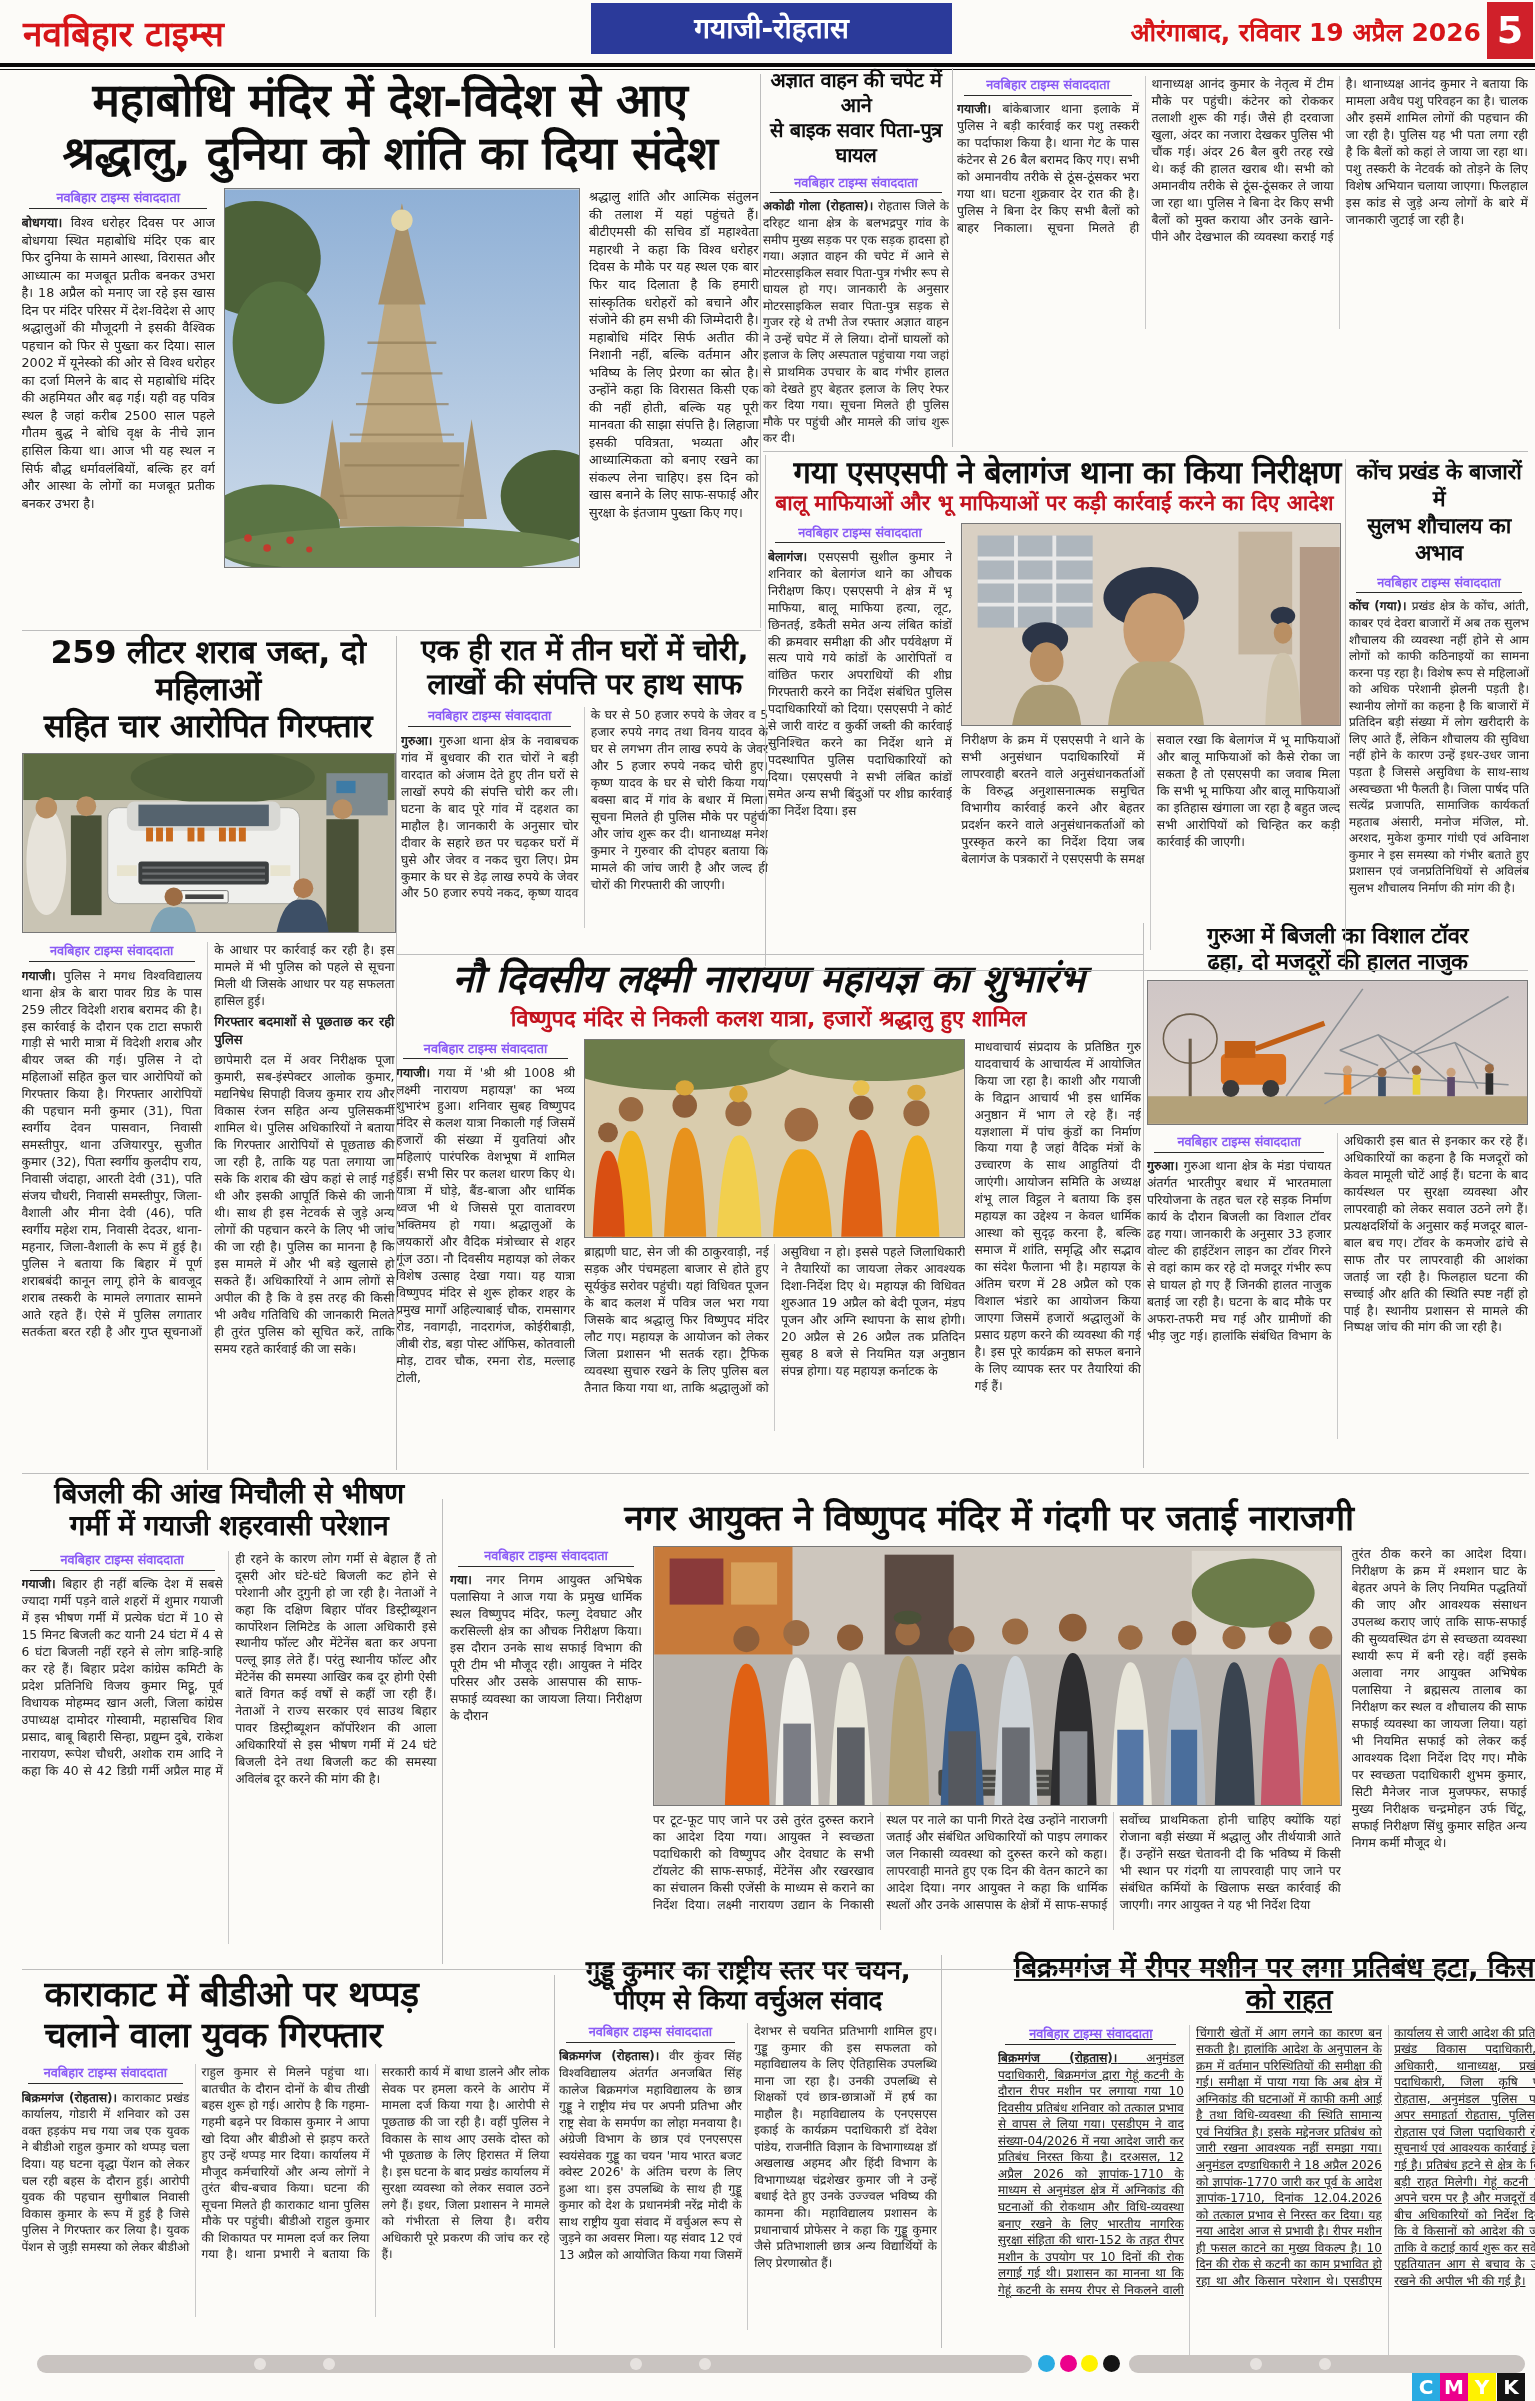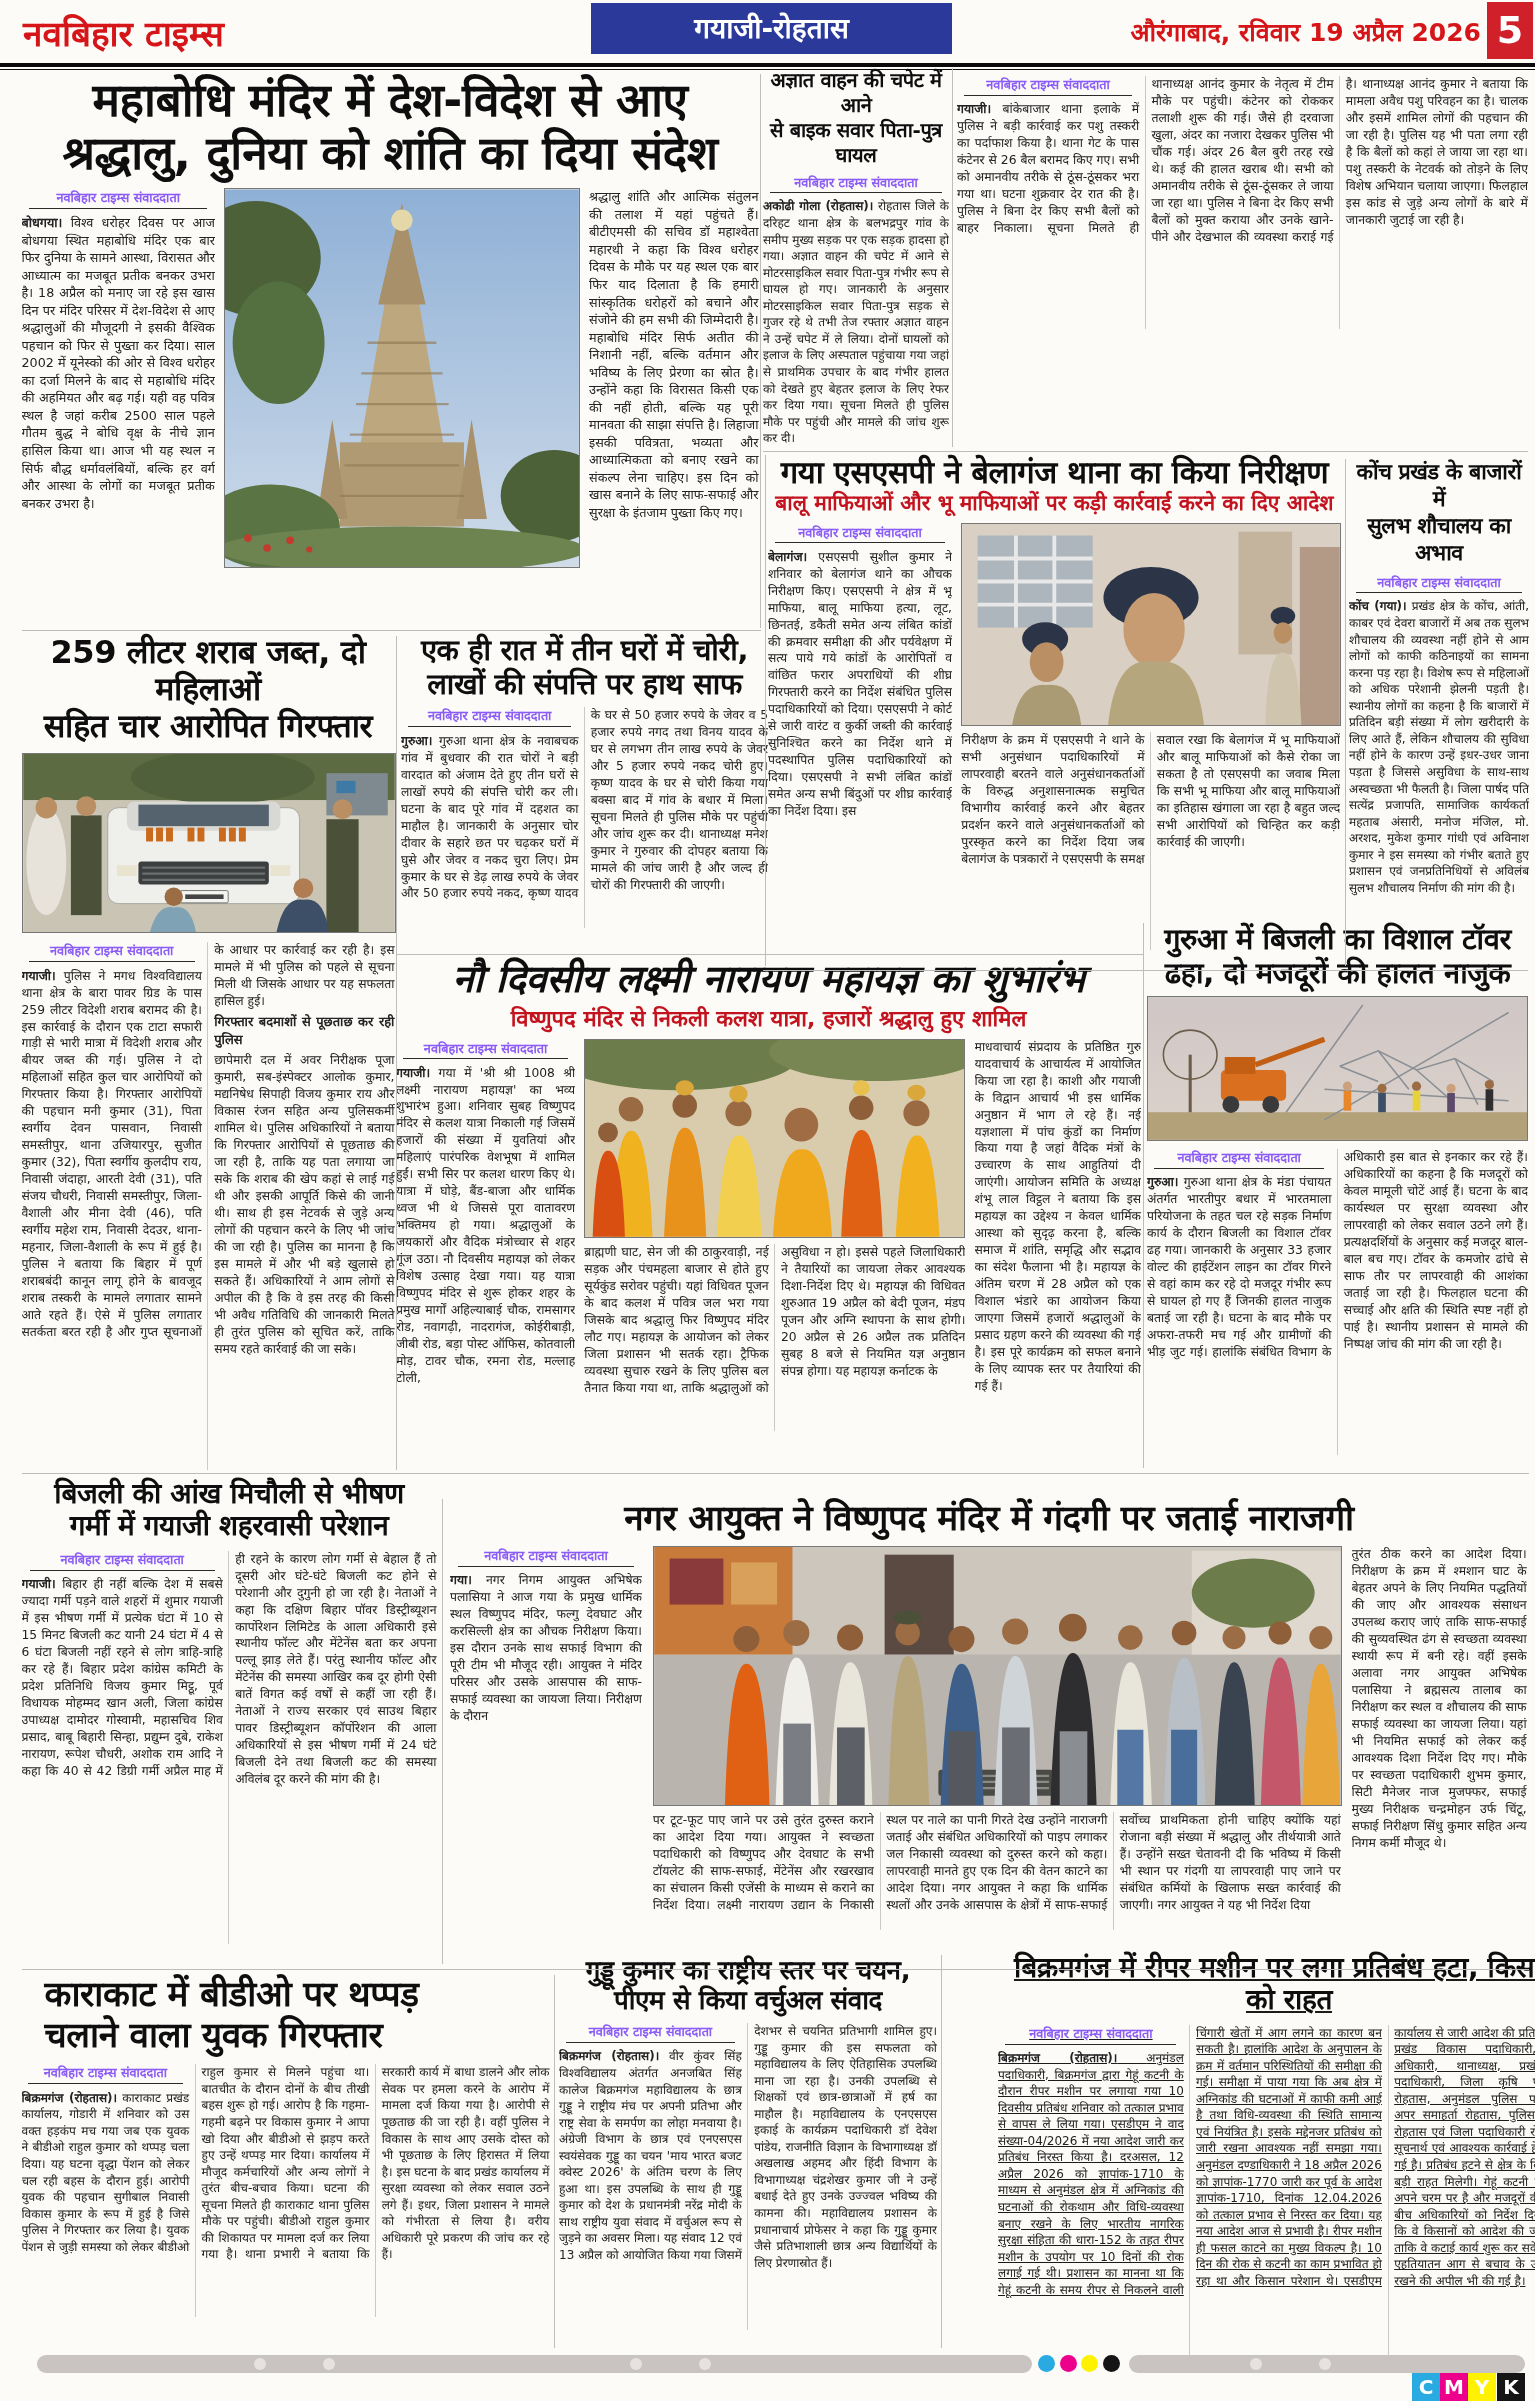--- a/index.html
+++ b/index.html
@@ -93,21 +93,21 @@
 <div class="abs" style="left:957px;top:65px;width:571px;height:384px;">
   <div style="margin-top:10.8px;">
     <div class="body c3" style="height:253px;font-size:12.3px;">
       <span class="by">नवबिहार टाइम्स संवाददाता</span>
       <span class="dl">गयाजी।</span> <span>बांकेबाजार थाना इलाके में पुलिस ने बड़ी कार्रवाई कर पशु तस्करी का पर्दाफाश किया है। थाना गेट के पास कंटेनर से 26 बैल बरामद किए गए। सभी को अमानवीय तरीके से ठूंस-ठूंसकर भरा गया था। घटना शुक्रवार देर रात की है। पुलिस ने बिना देर किए सभी बैलों को बाहर निकाला। सूचना मिलते ही थानाध्यक्ष आनंद कुमार के नेतृत्व में टीम मौके पर पहुंची। कंटेनर को रोककर तलाशी शुरू की गई। जैसे ही दरवाजा खुला, अंदर का नजारा देखकर पुलिस भी चौंक गई। अंदर 26 बैल बुरी तरह रखे थे। कई की हालत खराब थी। सभी को अमानवीय तरीके से ठूंस-ठूंसकर ले जाया जा रहा था। पुलिस ने बिना देर किए सभी बैलों को मुक्त कराया और उनके खाने-पीने और देखभाल की व्यवस्था कराई गई है। थानाध्यक्ष आनंद कुमार ने बताया कि मामला अवैध पशु परिवहन का है। चालक और इसमें शामिल लोगों की पहचान की जा रही है। पुलिस यह भी पता लगा रही है कि बैलों को कहां ले जाया जा रहा था। पशु तस्करी के नेटवर्क को तोड़ने के लिए विशेष अभियान चलाया जाएगा। फिलहाल इस कांड से जुड़े अन्य लोगों के बारे में जानकारी जुटाई जा रही है।</span>
     </div>
   </div>
 </div>
 
 <div class="abs" style="left:768px;top:455px;width:573px;height:513px;">
-  <div class="hl" style="font-size:31px;">गया एसएसपी ने बेलागंज थाना का किया निरीक्षण</div>
+  <div class="hl" style="font-size:31px;text-align:right;">गया एसएसपी ने बेलागंज थाना का किया निरीक्षण</div>
   <div class="sub" style="font-size:21px;margin-top:0;">बालू माफियाओं और भू माफियाओं पर कड़ी कार्रवाई करने का दिए आदेश</div>
   <div style="display:flex;gap:9.2px;margin-top:7.7px;">
     <div style="width:184px;">
       <span class="by">नवबिहार टाइम्स संवाददाता</span>
       <div class="body" style="height:393px;font-size:12.3px;"><span class="dl">बेलागंज।</span> <span>एसएसपी सुशील कुमार ने शनिवार को बेलागंज थाने का औचक निरीक्षण किए। एसएसपी ने क्षेत्र में भू माफिया, बालू माफिया हत्या, लूट, छिनतई, डकैती समेत अन्य लंबित कांडों की क्रमवार समीक्षा की और पर्यवेक्षण में सत्य पाये गये कांडों के आरोपितों व वांछित फरार अपराधियों की शीघ्र गिरफ्तारी करने का निर्देश संबंधित पुलिस पदाधिकारियों को दिया। एसएसपी ने कोर्ट से जारी वारंट व कुर्की जब्ती की कार्रवाई सुनिश्चित करने का निर्देश थाने में पदस्थापित पुलिस पदाधिकारियों को दिया। एसएसपी ने सभी लंबित कांडों समेत अन्य सभी बिंदुओं पर शीघ्र कार्रवाई का निर्देश दिया। इस</span></div>
     </div>
     <div style="width:379px;">
       <svg class="photo" width="378" height="201" viewBox="0 0 492 262">
         <rect width="492" height="262" fill="#d9d0c3"></rect>
         <rect x="20" y="15" width="150" height="120" fill="#aeb6bd"></rect>
@@ -238,21 +238,21 @@
       </svg>
       <div class="body c2" style="height:187px;margin-top:6.1px;font-size:12.3px;"><span>ब्राह्मणी घाट, सेन जी की ठाकुरवाड़ी, नई सड़क और पंचमहला बाजार से होते हुए सूर्यकुंड सरोवर पहुंची। यहां विधिवत पूजन के बाद कलश में पवित्र जल भरा गया जिसके बाद श्रद्धालु फिर विष्णुपद मंदिर लौट गए। महायज्ञ के आयोजन को लेकर जिला प्रशासन भी सतर्क रहा। ट्रैफिक व्यवस्था सुचारु रखने के लिए पुलिस बल तैनात किया गया था, ताकि श्रद्धालुओं को असुविधा न हो। इससे पहले जिलाधिकारी ने तैयारियों का जायजा लेकर आवश्यक दिशा-निर्देश दिए थे। महायज्ञ की विधिवत शुरुआत 19 अप्रैल को बेदी पूजन, मंडप पूजन और अग्नि स्थापना के साथ होगी। 20 अप्रैल से 26 अप्रैल तक प्रतिदिन सुबह 8 बजे से नियमित यज्ञ अनुष्ठान संपन्न होगा। यह महायज्ञ कर्नाटक के</span></div>
     </div>
     <div style="width:170px;">
       <div class="body" style="height:413px;font-size:12.3px;"><span>माधवाचार्य संप्रदाय के प्रतिष्ठित गुरु यादवाचार्य के आचार्यत्व में आयोजित किया जा रहा है। काशी और गयाजी के विद्वान आचार्य भी इस धार्मिक अनुष्ठान में भाग ले रहे हैं। नई यज्ञशाला में पांच कुंडों का निर्माण किया गया है जहां वैदिक मंत्रों के उच्चारण के साथ आहुतियां दी जाएंगी। आयोजन समिति के अध्यक्ष शंभू लाल विट्ठल ने बताया कि इस महायज्ञ का उद्देश्य न केवल धार्मिक आस्था को सुदृढ़ करना है, बल्कि समाज में शांति, समृद्धि और सद्भाव का संदेश फैलाना भी है। महायज्ञ के अंतिम चरण में 28 अप्रैल को एक विशाल भंडारे का आयोजन किया जाएगा जिसमें हजारों श्रद्धालुओं के प्रसाद ग्रहण करने की व्यवस्था की गई है। इस पूरे कार्यक्रम को सफल बनाने के लिए व्यापक स्तर पर तैयारियां की गई हैं।</span></div>
     </div>
   </div>
 </div>
 
 <div class="abs" style="left:1147px;top:923px;width:381px;height:547px;">
-  <div class="hl" style="font-size:29px;">गुरुआ में बिजली का विशाल टॉवर
+  <div class="hl" style="font-size:22px;">गुरुआ में बिजली का विशाल टॉवर
 ढहा, दो मजदूरों की हालत नाजुक</div>
   <svg class="photo" width="379" height="143" viewBox="0 0 494 186" style="margin-top:6.1px;">
     <defs>
         <linearGradient id="sky2" x1="0" y1="0" x2="0" y2="1">
           <stop offset="0" stop-color="#cfc6c6"></stop>
           <stop offset="1" stop-color="#ddd3cb"></stop>
         </linearGradient>
       </defs>
     <rect width="494" height="186" fill="url(#sky2)"></rect>
     <rect x="0" y="150" width="494" height="36" fill="#b3a179"></rect>

